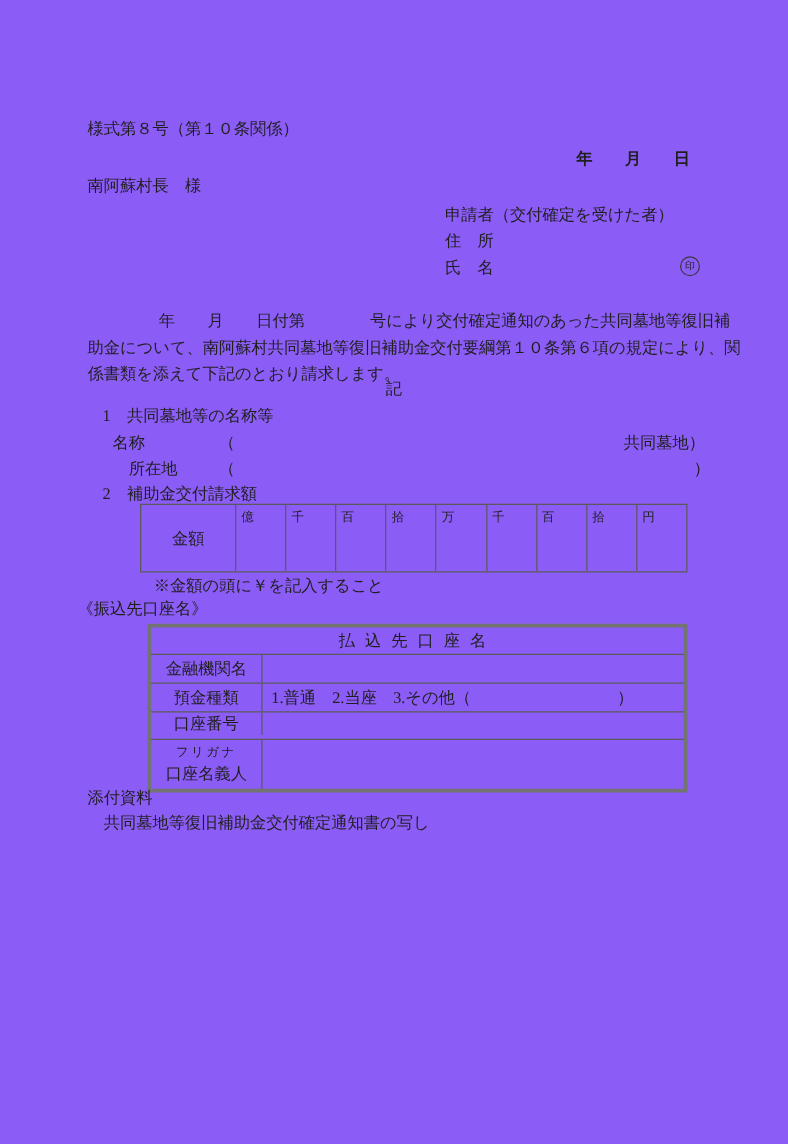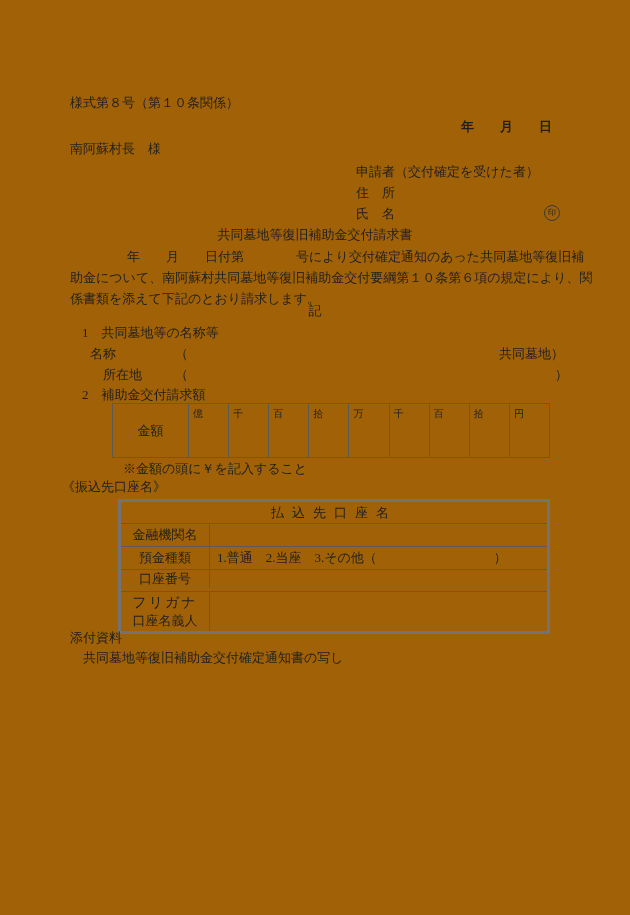--- a/index.html
+++ b/index.html
@@ -1,19 +1,19 @@
 <!DOCTYPE html>
 <html><head>
 <meta charset="utf-8">
 <style>
   html,body { margin:0; padding:0; background:#ffffff; }
   .page {
     position:relative;
     width:630px; height:915px;
-    background:#a16207;
+    background:#8b5cf6;
     color:#1f1f1f;
     font-family:"Liberation Serif","DejaVu Serif",serif;
     font-size:13px;
     overflow:hidden;
   }
   .abs { position:absolute; white-space:pre; line-height:1.25; }
   .center { left:0; width:630px; text-align:center; }
 
   #form-number   { left:70px;  top:95px; }
   #date-line     { left:461px; top:119px;font-weight:bold; }
@@ -84,39 +84,38 @@
     border-right:1px solid #5a5a5a; box-sizing:border-box;
     display:flex; flex-direction:column;
     align-items:center; justify-content:center;
     white-space:pre;
   }
   .bank-value {
     flex:1; display:flex; align-items:center;
     padding-left:7px; box-sizing:border-box;
     white-space:pre;
   }
-  .furigana { font-size:14px; letter-spacing:2px; line-height:1.4; }
+  .furigana { font-size:10px; letter-spacing:2px; line-height:1.4; }
 
   #attach-heading { left:70px; top:630px; }
   #attach-item    { left:83px; top:650px; }
 </style>
 </head>
 <body>
 
 <div class="page">
 
   <div class="abs" id="form-number">様式第８号（第１０条関係）</div>
   <div class="abs" id="date-line">年　　月　　日</div>
   <div class="abs" id="addressee">南阿蘇村長　様</div>
   <div class="abs" id="applicant">申請者（交付確定を受けた者）</div>
   <div class="abs" id="address-label">住　所</div>
   <div class="abs" id="name-label">氏　名</div>
   <div class="abs" id="seal">印</div>
 
-  <div class="abs center" id="doc-title">共同墓地等復旧補助金交付請求書</div>
 
   <div class="abs" id="body-line1">年　　月　　日付第　　　　号により交付確定通知のあった共同墓地等復旧補</div>
   <div class="abs" id="body-line2">助金について、南阿蘇村共同墓地等復旧補助金交付要綱第１０条第６項の規定により、関</div>
   <div class="abs" id="body-line3">係書類を添えて下記のとおり請求します。</div>
   <div class="abs center" id="ki-heading">記</div>
 
   <div class="abs" id="sec1-heading">1　共同墓地等の名称等</div>
   <div class="abs" id="name-field-label">名称</div>
   <div class="abs" id="name-open">（</div>
   <div class="abs" id="name-close">共同墓地）</div>

